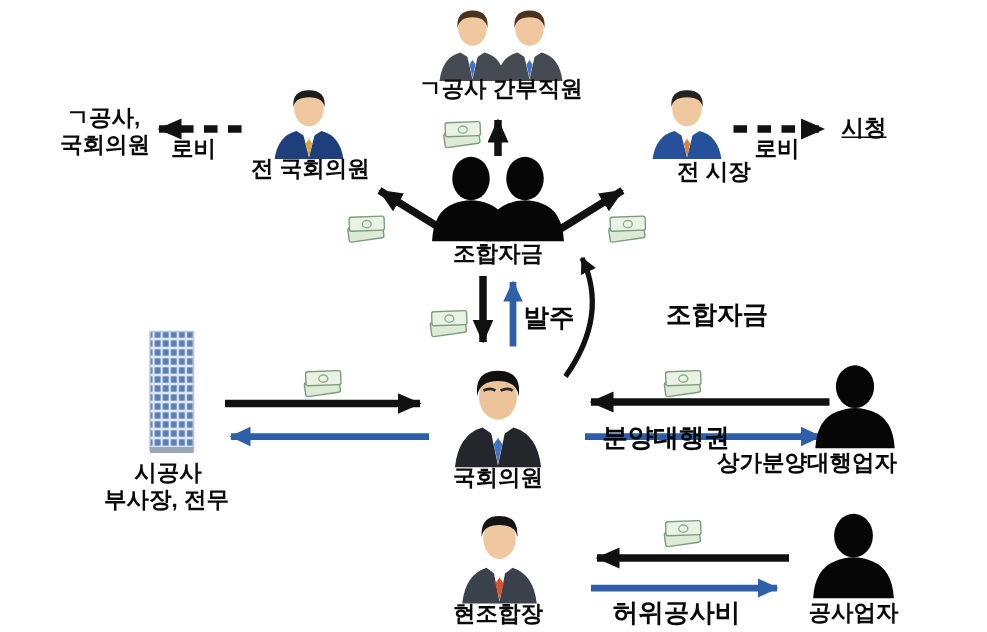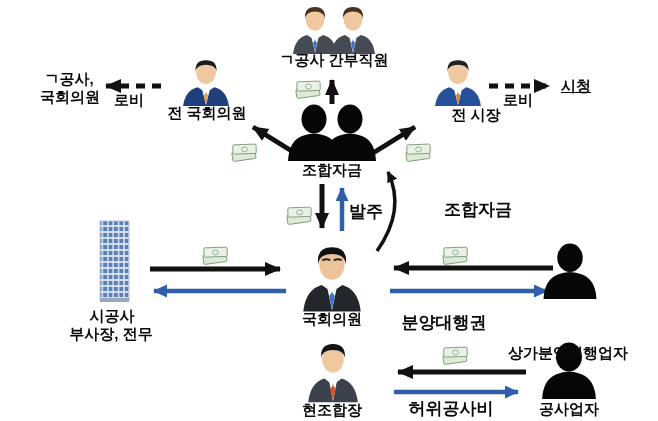--- a/index.html
+++ b/index.html
@@ -233,20 +233,20 @@
 
   <div class="lbl mid" style="left:332px;top:162px;">조합자금</div>
 
   <div class="lbl big" style="left:366px;top:203px;text-align:center;">발주</div>
   <div class="lbl big" style="left:438px;top:201px;margin-left:40px;">조합자금</div>
 
   <div class="lbl mid" style="left:112px;top:308px;">시공사</div>
   <div class="lbl mid" style="left:111px;top:326px;">부사장, 전무</div>
 
   <div class="lbl mid" style="left:332px;top:311px;">국회의원</div>
-  <div class="lbl big" style="left:444px;top:314px;">분양대행권</div>
-  <div class="lbl mid" style="left:568px;top:301px;margin-top:44px;">상가분양대행업자</div>
+  <div class="lbl big" style="left:444px;top:283px;">분양대행권</div>
+  <div class="lbl mid" style="left:538px;top:301px;">상가분양대행업자</div>
 
   <div class="lbl mid" style="left:332px;top:402px;">현조합장</div>
   <div class="lbl big" style="left:451px;top:400px;">허위공사비</div>
   <div class="lbl mid" style="left:569px;top:401px;">공사업자</div>
 
 </div>
 
 </body></html>

